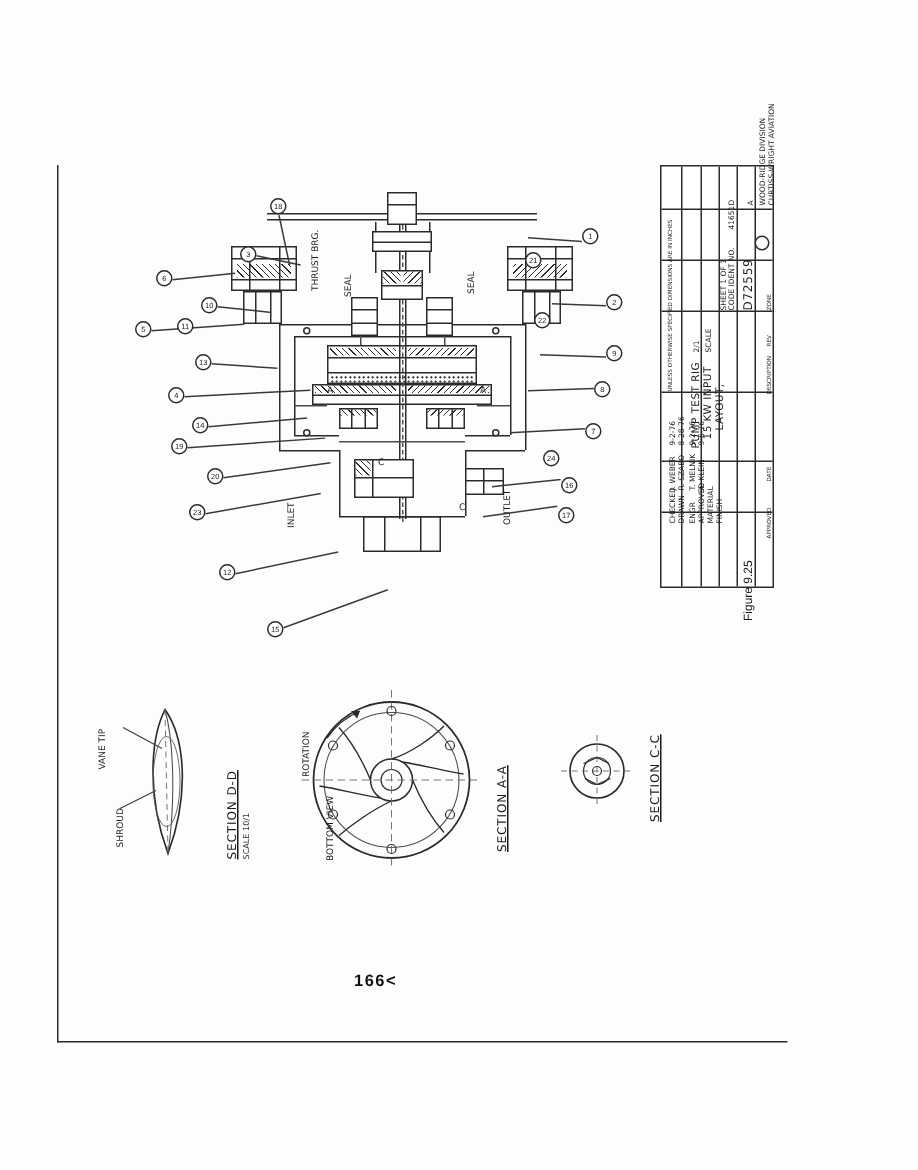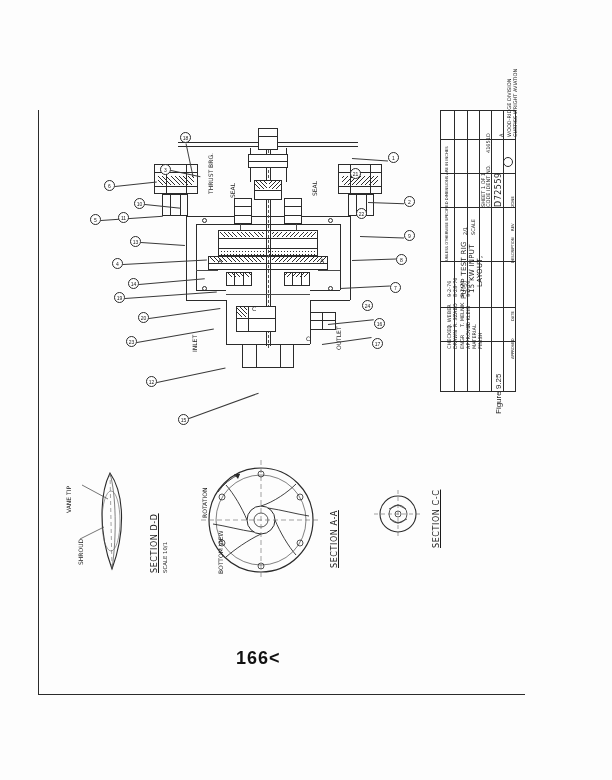--- a/index.html
+++ b/index.html
@@ -151,21 +151,21 @@
     transform: rotate(-90deg);
     transform-origin: left top;
   }
   .tb-text.big { font-size: 7px; letter-spacing: .3px; }
   .tb-text.num { font-size: 8px; letter-spacing: .5px; }
 
   #page-number {
     position: absolute;
     left: 236px;
     top: 648px;
-    font-size: 18px;
+    font-size: 11px;
     font-weight: bold;
     letter-spacing: 1px;
     color: #111;
   }
 
   #figure-caption {
     position: absolute;
     left: 494px;
     top: 414px;
     font-size: 8px;

